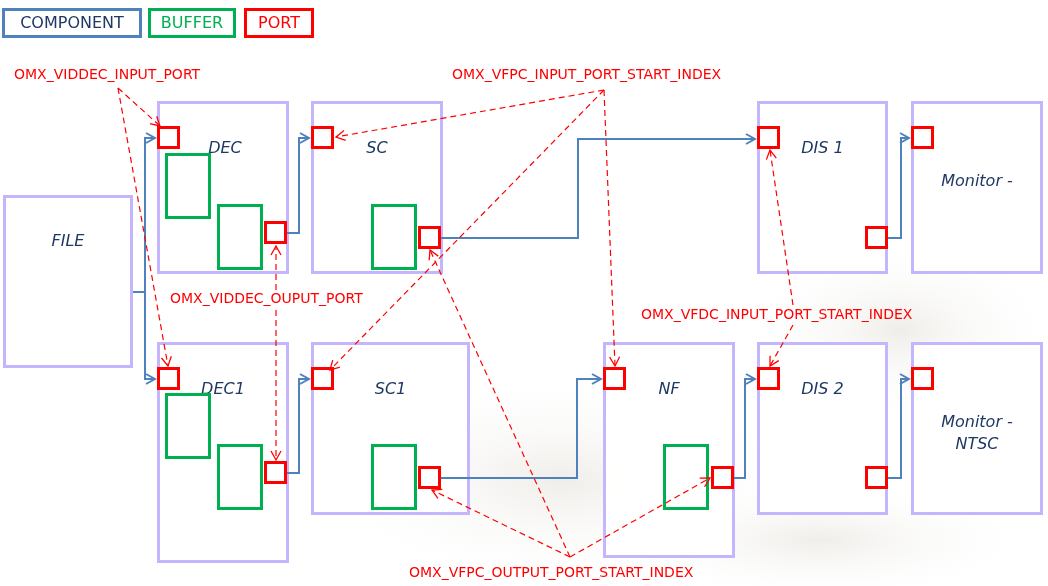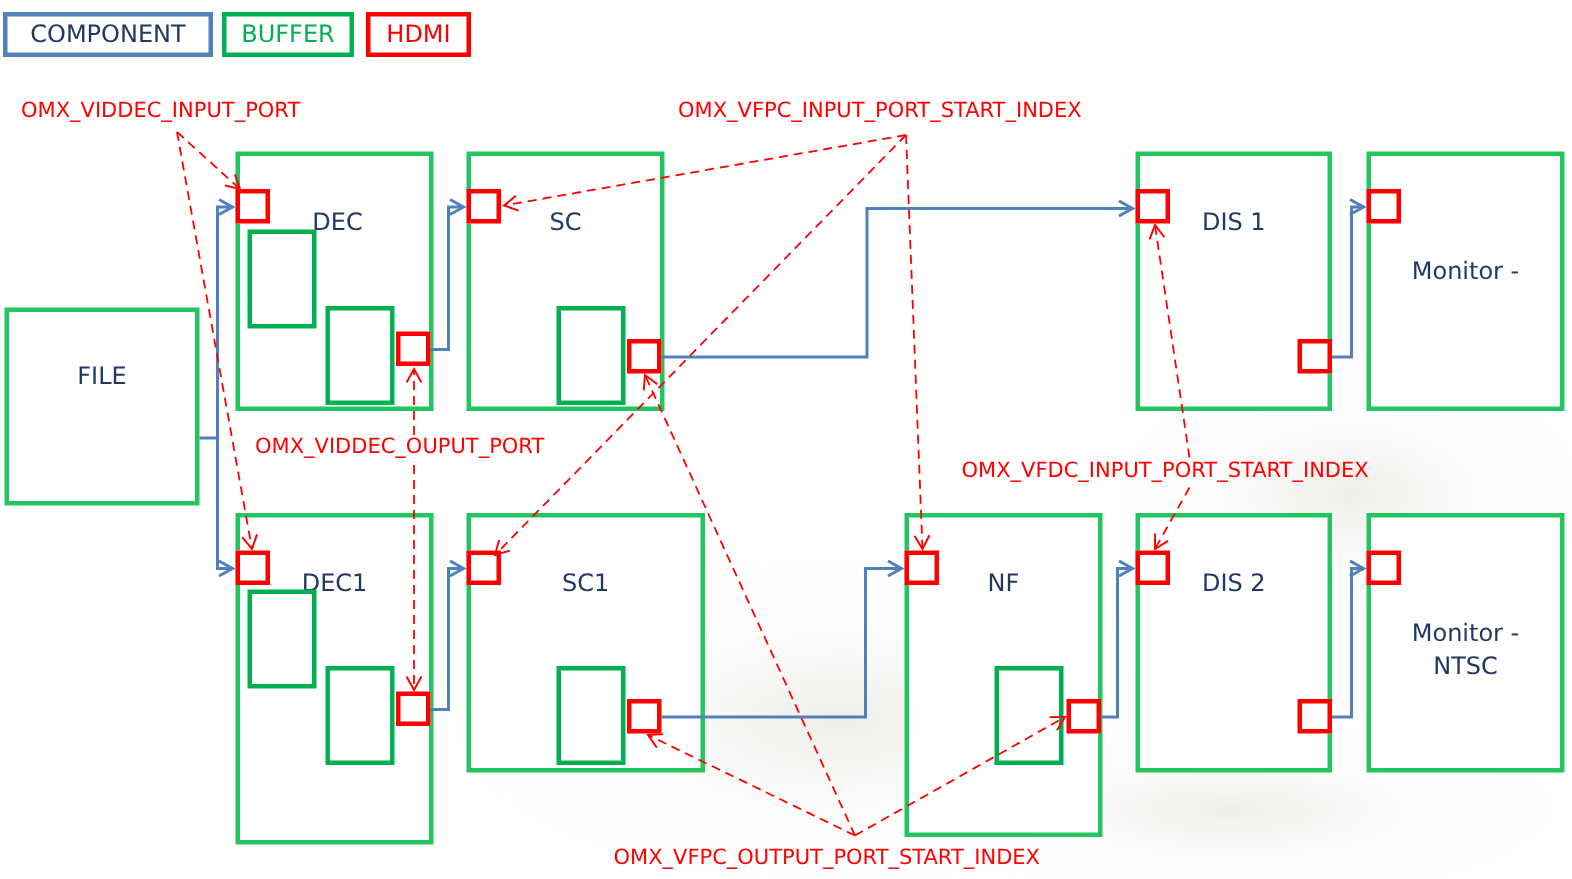--- a/index.html
+++ b/index.html
@@ -5,21 +5,21 @@
   html, body { margin:0; padding:0; background:#ffffff; }
   body { width:1048px; height:586px; position:relative; overflow:hidden;
          font-family:"DejaVu Sans", sans-serif; }
   #bg-decor { position:absolute; left:0; top:0; width:1048px; height:586px; }
   #wires { position:absolute; left:0; top:0; width:1048px; height:586px; pointer-events:none; }
   .legend { position:absolute; top:8px; height:30px; box-sizing:border-box;
             border:3px solid; font-size:16px; line-height:24px; text-align:center; }
   .legend-component { left:2px; width:140px; border-color:#4f81bd; color:#1f3864; }
   .legend-buffer { left:148px; width:88px; border-color:#00b050; color:#00b050; }
   .legend-port { left:244px; width:70px; border-color:#ff0000; color:#ff0000; }
-  .comp { position:absolute; box-sizing:border-box; border:3px solid #22c55e; background:rgba(255,255,255,0.92); }
+  .comp { position:absolute; box-sizing:border-box; border:3px solid #c4b5fd; background:rgba(255,255,255,0.92);font-style:italic; }
   .comp-label { position:absolute; left:0; right:0; text-align:center; color:#1f3864; font-size:16px; line-height:21px; }
   .buf { position:absolute; box-sizing:border-box; border:3px solid #00b050; }
   .port { position:absolute; width:23px; height:23px; box-sizing:border-box; border:3px solid #ff0000; background:#fff; }
   .anno { position:absolute; color:#ff0000; font-size:14px; white-space:nowrap; }
 </style>
 </head>
 <body>
 
 <svg id="bg-decor" viewBox="0 0 1048 586">
   <defs>
@@ -28,23 +28,23 @@
       <stop offset="100%" stop-color="#ffffff" stop-opacity="0"></stop>
     </radialGradient>
   </defs>
   <ellipse cx="560" cy="480" rx="260" ry="110" fill="url(#g1)"></ellipse>
   <ellipse cx="900" cy="330" rx="160" ry="90" fill="url(#g1)"></ellipse>
   <ellipse cx="820" cy="540" rx="220" ry="60" fill="url(#g1)"></ellipse>
 </svg>
 
 <div class="legend legend-component">COMPONENT</div>
 <div class="legend legend-buffer">BUFFER</div>
-<div class="legend legend-port">HDMI</div>
+<div class="legend legend-port">PORT</div>
 
-<div class="comp" style="left:3px;top:205px;width:130px;height:132px;">
+<div class="comp" style="left:3px;top:195px;width:130px;height:173px;">
   <div class="comp-label" style="top:32px;">FILE</div>
 </div>
 
 <div class="comp" style="left:157px;top:101px;width:132px;height:173px;">
   <div class="comp-label" style="top:33px;padding-left:4px;">DEC</div>
 </div>
 <div class="comp" style="left:311px;top:101px;width:132px;height:173px;">
   <div class="comp-label" style="top:33px;">SC</div>
 </div>
 <div class="comp" style="left:757px;top:101px;width:131px;height:173px;">

